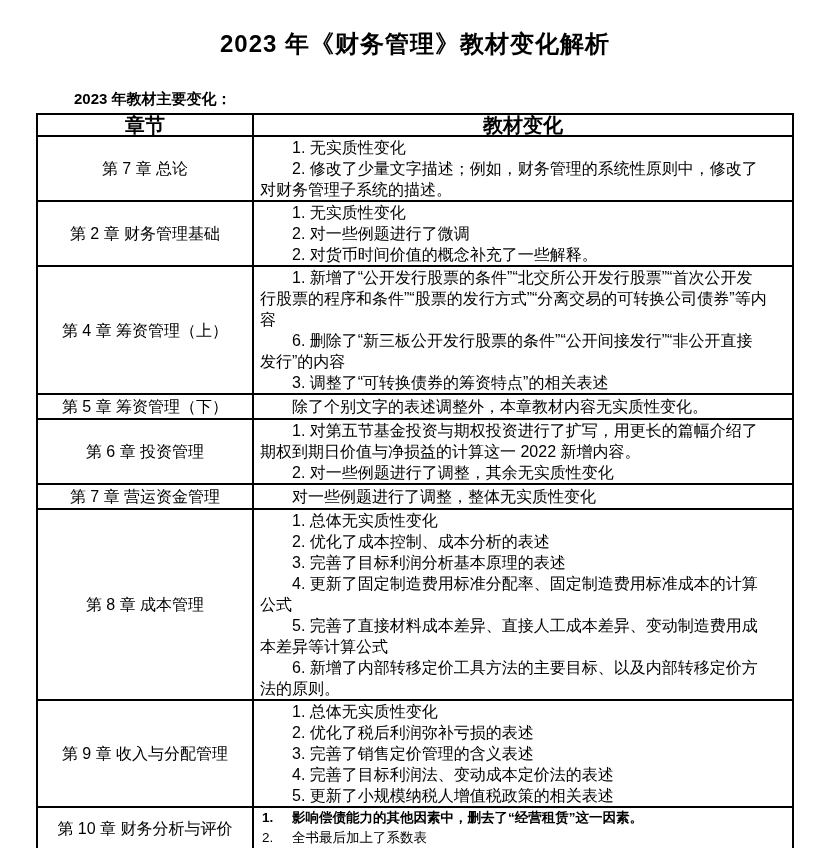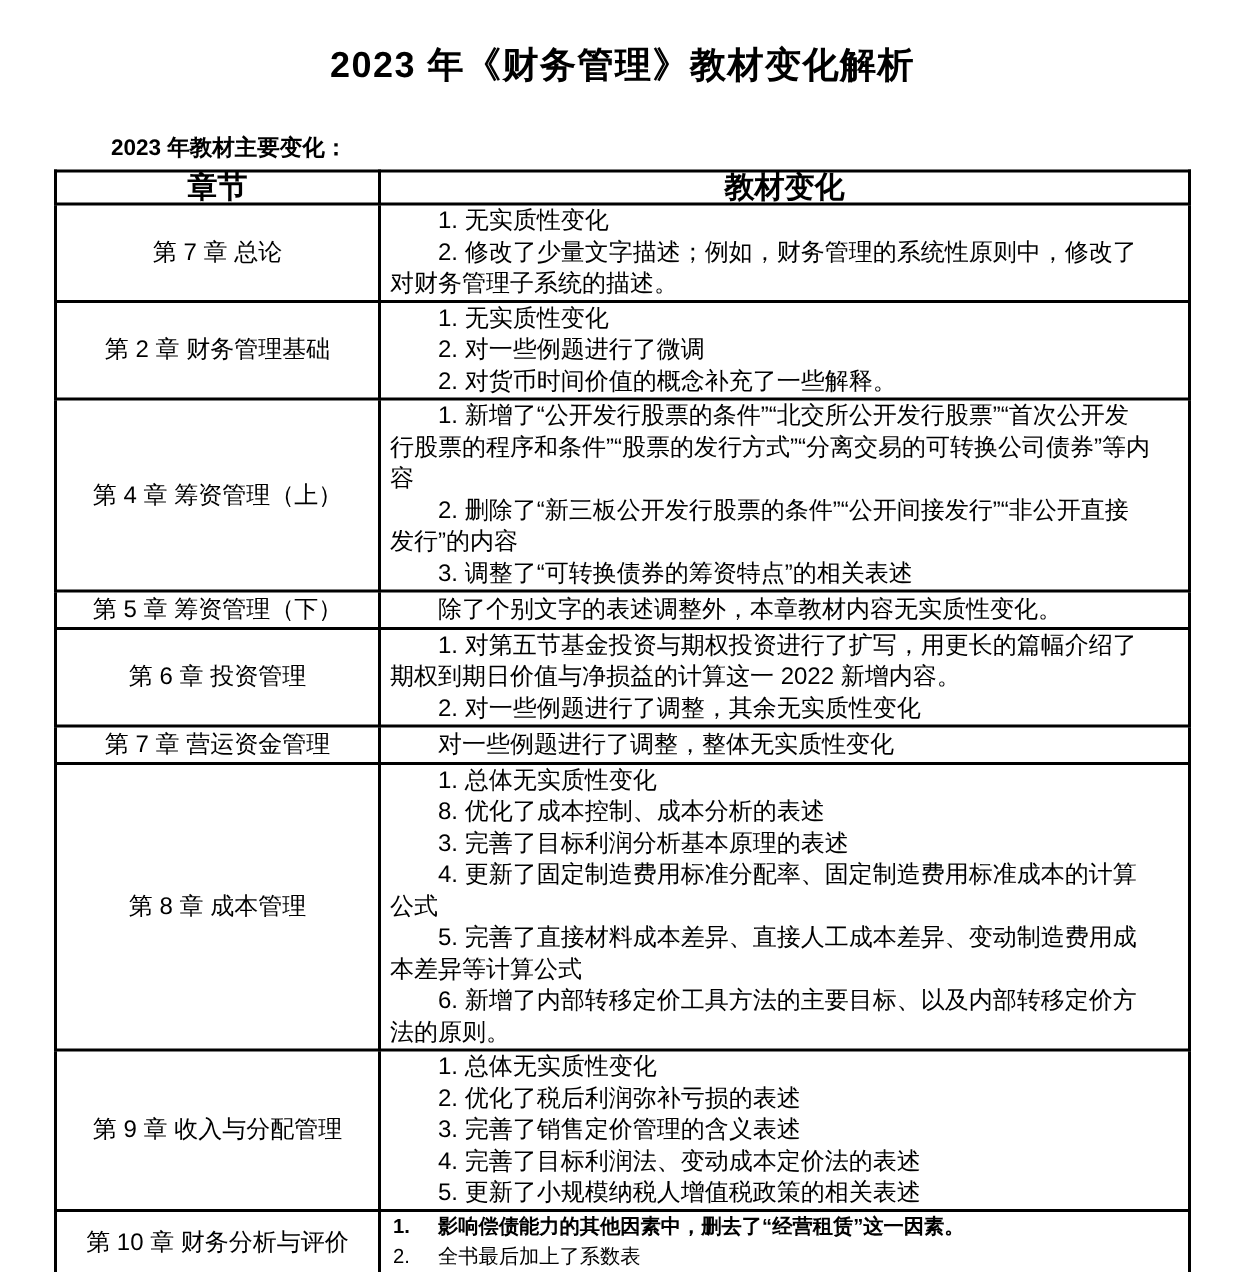--- a/index.html
+++ b/index.html
@@ -112,21 +112,21 @@
       <td class="changes-cell">
         <p class="change-item">1. 无实质性变化</p>
         <p class="change-item">2. 对一些例题进行了微调</p>
         <p class="change-item">2. 对货币时间价值的概念补充了一些解释。</p>
       </td>
     </tr>
     <tr>
       <td class="chapter-cell">第 4 章 筹资管理（上）</td>
       <td class="changes-cell">
         <p class="change-item">1. 新增了“公开发行股票的条件”“北交所公开发行股票”“首次公开发行股票的程序和条件”“股票的发行方式”“分离交易的可转换公司债券”等内容</p>
-        <p class="change-item">2. 删除了“新三板公开发行股票的条件”“公开间接发行”“非公开直接发行”的内容</p>
+        <p class="change-item">6. 删除了“新三板公开发行股票的条件”“公开间接发行”“非公开直接发行”的内容</p>
         <p class="change-item">3. 调整了“可转换债券的筹资特点”的相关表述</p>
       </td>
     </tr>
     <tr>
       <td class="chapter-cell">第 5 章 筹资管理（下）</td>
       <td class="changes-cell">
         <p class="change-item">除了个别文字的表述调整外，本章教材内容无实质性变化。</p>
       </td>
     </tr>
     <tr>
@@ -139,21 +139,21 @@
     <tr>
       <td class="chapter-cell">第 7 章 营运资金管理</td>
       <td class="changes-cell">
         <p class="change-item">对一些例题进行了调整，整体无实质性变化</p>
       </td>
     </tr>
     <tr>
       <td class="chapter-cell">第 8 章 成本管理</td>
       <td class="changes-cell">
         <p class="change-item">1. 总体无实质性变化</p>
-        <p class="change-item">8. 优化了成本控制、成本分析的表述</p>
+        <p class="change-item">2. 优化了成本控制、成本分析的表述</p>
         <p class="change-item">3. 完善了目标利润分析基本原理的表述</p>
         <p class="change-item">4. 更新了固定制造费用标准分配率、固定制造费用标准成本的计算公式</p>
         <p class="change-item">5. 完善了直接材料成本差异、直接人工成本差异、变动制造费用成本差异等计算公式</p>
         <p class="change-item">6. 新增了内部转移定价工具方法的主要目标、以及内部转移定价方法的原则。</p>
       </td>
     </tr>
     <tr>
       <td class="chapter-cell">第 9 章 收入与分配管理</td>
       <td class="changes-cell">
         <p class="change-item">1. 总体无实质性变化</p>

